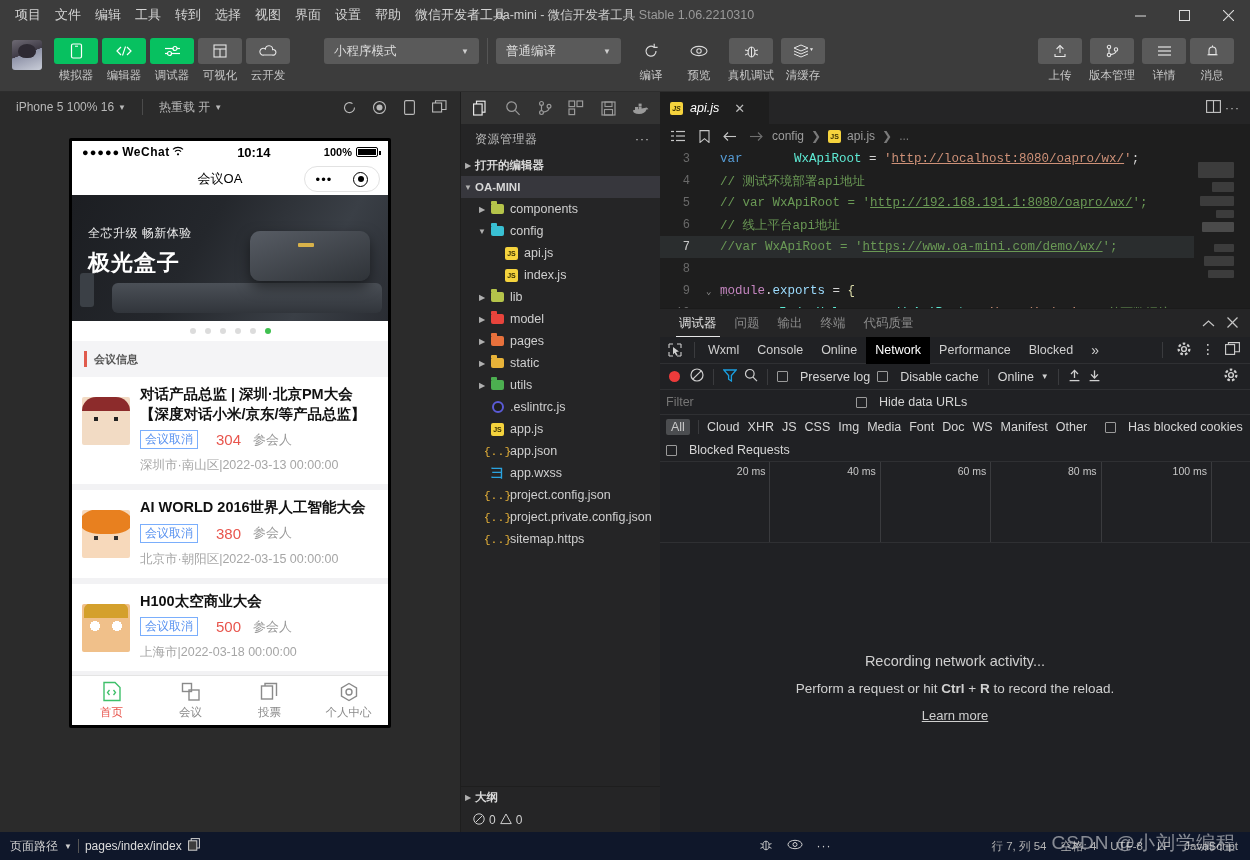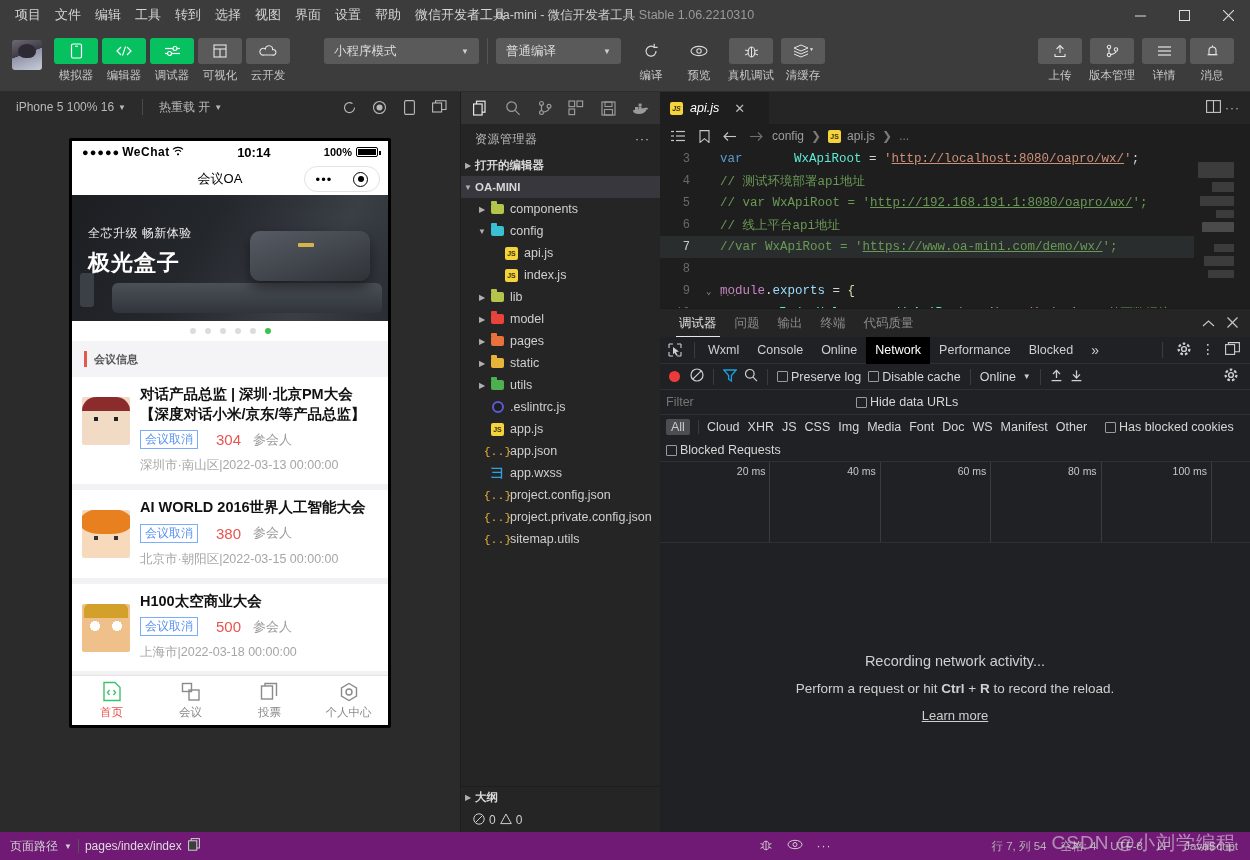--- a/index.html
+++ b/index.html
@@ -169,21 +169,21 @@
 
   .dt { background:#202124; flex:1; display:flex; flex-direction:column; min-height:0; color:#d6d6d6;}
   .dtbar { height:27px; display:flex; align-items:center; border-bottom:1px solid #2f3033; flex:none;}
   .dtbar .pick { width:30px; display:flex; align-items:center; justify-content:center; color:#cfcfcf;}
   .dtbar .vl { width:1px; height:16px; background:#3a3b3e; margin:0 4px;}
   .dpan { padding:0 9px; height:27px; display:flex; align-items:center; font-size:12.5px; color:#cfcfcf;}
   .dpan.on { background:#000; color:#fff; }
   .dtbar .rt3 { margin-left:auto; display:flex; align-items:center; gap:10px; padding-right:10px; color:#cfcfcf;}
   .nbar { height:26px; display:flex; align-items:center; gap:7px; padding:0 6px; border-bottom:1px solid #2f3033; flex:none; font-size:12.5px;}
   .recdot { width:11px; height:11px; border-radius:50%; background:#ec3b3b; margin:0 3px;}
-  .chk { display:flex; align-items:center; gap:3px; color:#d6d6d6;}
+  .chk { display:flex; align-items:center; gap:12px; color:#d6d6d6;}
   .cbox { width:11px; height:11px; border:1px solid #9a9a9a; border-radius:1px; display:block; flex:none;}
   .nbar .vl2 { width:1px; height:16px; background:#3a3b3e; margin:0 2px;}
   .fbar { height:25px; display:flex; align-items:center; gap:10px; padding:0 6px; border-bottom:1px solid #2f3033; flex:none; font-size:12.5px;}
   .finput { width:180px; height:18px; background:transparent; border:none; color:#9a9a9a; font-size:12.5px; outline:none;
             font-family:"Liberation Sans",sans-serif;}
   .tybar { height:24px; display:flex; align-items:center; gap:8px; padding:0 6px; flex:none; font-size:12.5px;}
   .ty { color:#d6d6d6; }
   .ty.on { background:#4b4d50; color:#c9c9c9; padding:1px 5px; border-radius:2px;}
   .tybar .vl3 { width:1px; height:14px; background:#3a3b3e;}
   .blkrow { height:22px; display:flex; align-items:center; padding:0 6px; flex:none; font-size:12.5px;}
@@ -191,21 +191,21 @@
   .tlwrap { height:82px; border-top:1px solid #2f3033; border-bottom:1px solid #2f3033; display:flex; flex:none; position:relative;}
   .tlcell { flex:1; border-right:1px solid #3a3b3e; position:relative;}
   .tlcell .lb { position:absolute; right:4px; top:3px; font-size:10.5px; color:#c7c7c7;}
   .empty { flex:1; display:flex; flex-direction:column; align-items:center; justify-content:center; gap:12px; color:#d0d0d0;}
   .empty .e1 { font-size:14.5px; }
   .empty .e2 { font-size:13.5px; }
   .empty .e3 { font-size:13px; text-decoration:underline; color:#cfcfcf;}
   .kbd { font-weight:bold; }
 
   
-  .statusbot { height:28px; background:#701a75; display:flex; align-items:center; flex:none; font-size:12px; color:#cfcfcf; position:relative;}
+  .statusbot { height:28px; background:#0f172a; display:flex; align-items:center; flex:none; font-size:12px; color:#cfcfcf; position:relative;}
   .sgrp { display:flex; align-items:center; gap:6px; padding:0 10px; }
   .sgrp .vs { width:1px; height:14px; background:#555; }
   .stat-right { margin-left:auto; display:flex; align-items:center; gap:14px; padding-right:12px; font-size:11.5px; color:#b4b4b4;}
   .watermark { position:absolute; right:14px; bottom:4px; font-size:19px; color:rgba(235,235,235,.55);
                letter-spacing:1px; pointer-events:none; white-space:nowrap;}
 </style>
 </head>
 <body>
 
 <div class="app">
@@ -743,21 +743,21 @@
         <div class="trow" style="padding-left:28px">
           <span class="ficon">
               <span class="brace">{..}</span>
             </span>
           <span>project.private.config.json</span>
         </div>
         <div class="trow" style="padding-left:28px">
           <span class="ficon">
               <span class="brace">{..}</span>
             </span>
-          <span>sitemap.utils</span>
+          <span>sitemap.https</span>
         </div>
       </div>
 
       <div class="exp-spacer"></div>
       <div class="trow sect outline">
         <span class="arrow">▶</span>
         <span>大纲</span>
       </div>
       <div class="probs">
         <span>

